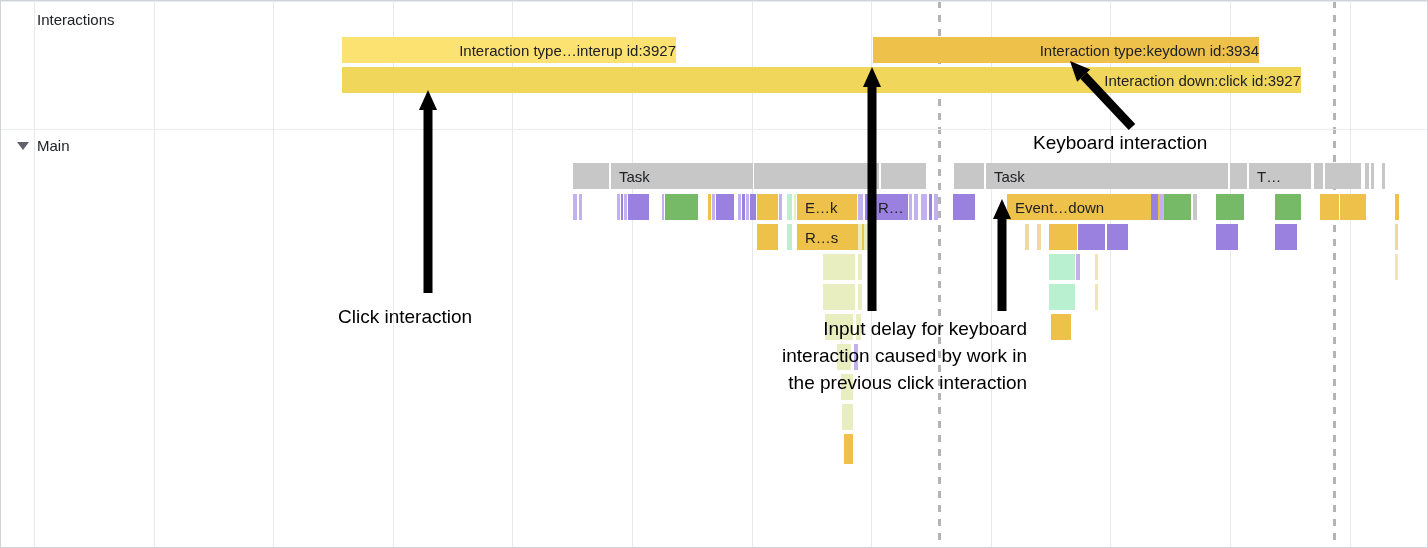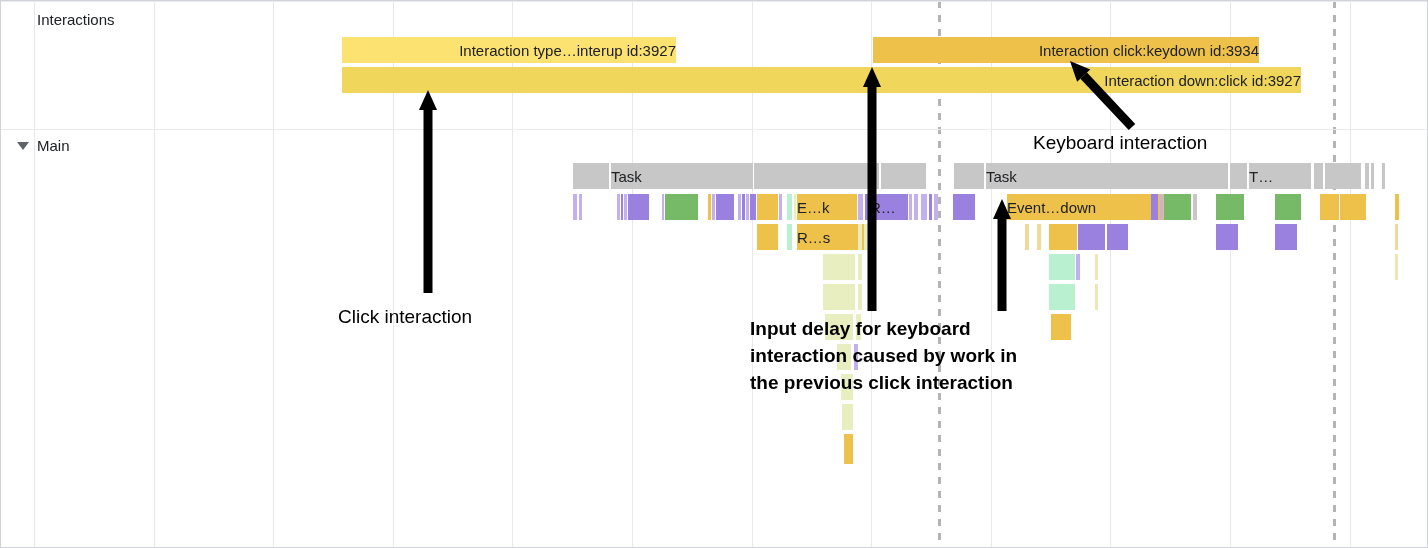--- a/index.html
+++ b/index.html
@@ -19,21 +19,21 @@
        border-right:6px solid transparent;border-top:8px solid #5f6368;}
 
   
   .ibar{position:absolute;height:26px;box-sizing:border-box;
         display:flex;align-items:center;overflow:hidden;justify-content:flex-end;}
   .ibar span{font-size:15px;color:#202124;padding-left:10px;white-space:nowrap;}
 
   
   .frame{position:absolute;box-sizing:border-box;overflow:hidden;
          display:flex;align-items:center;}
-  .frame .lbl{font-size:15px;color:#202124;white-space:nowrap;}
+  .frame .lbl{font-size:15px;color:#202124;padding-left:8px;white-space:nowrap;}
   .taskbar .lbl{font-size:15px;color:#202124;}
 
   
   .anno{position:absolute;font-size:19px;color:#000;white-space:pre;line-height:27px;}
 </style>
 </head>
 <body>
 
 <div id="root">
 
@@ -66,21 +66,21 @@
   <div class="track-label" style="left:36px;top:136px">Main</div>
 
   <div id="interactions-layer">
       <div class="ibar" style="left: 341px; top: 36px; width: 334px; background: rgb(252, 226, 113);">
         <span>Interaction type…interup id:3927</span>
       </div>
       <div class="ibar" style="left: 341px; top: 66px; width: 959px; background: rgb(240, 215, 92);">
         <span>Interaction down:click id:3927</span>
       </div>
       <div class="ibar" style="left: 872px; top: 36px; width: 386px; background: rgb(238, 194, 74);">
-        <span>Interaction click:keydown id:3934</span>
+        <span>Interaction type:keydown id:3934</span>
       </div>
     </div>
 
   <div id="main-layer">
       <div class="frame taskbar" style="left: 572px; top: 162px; width: 36px; height: 26px; background: rgb(199, 199, 199);"></div>
       <div class="frame taskbar" style="left: 610px; top: 162px; width: 142px; height: 26px; background: rgb(199, 199, 199);">
         <span class="lbl">Task</span>
       </div>
       <div class="frame taskbar" style="left: 753px; top: 162px; width: 125px; height: 26px; background: rgb(199, 199, 199);"></div>
       <div class="frame taskbar" style="left: 880px; top: 162px; width: 45px; height: 26px; background: rgb(199, 199, 199);"></div>
@@ -183,18 +183,18 @@
       <line x1="1131" y1="126" x2="1082.693509233281" y2="74.57696144187975" stroke="#000000" stroke-width="9"></line>
       <polygon points="1069,60 1089.253141882127,68.4148822869033 1076.133876584435,80.73904059685619" fill="#000000"></polygon>
       <line x1="871" y1="310" x2="871" y2="86" stroke="#000000" stroke-width="9"></line>
       <polygon points="871,66 880,86 862,86" fill="#000000"></polygon>
       <line x1="1001" y1="310" x2="1001" y2="218" stroke="#000000" stroke-width="9"></line>
       <polygon points="1001,198 1010,218 992,218" fill="#000000"></polygon>
     </svg>
   <div id="anno-layer">
       <div class="anno" style="left: 337px; top: 302px; color: rgb(0, 0, 0); text-align: center;">Click interaction</div>
       <div class="anno" style="left: 1032px; top: 128px; color: rgb(0, 0, 0); text-align: center;">Keyboard interaction</div>
-      <div class="anno" style="left: 749px; top: 314px; color: rgb(0, 0, 0); text-align: left; font-weight: bold;">Input delay for keyboard
+      <div class="anno" style="left: 781px; top: 314px; color: rgb(0, 0, 0); text-align: right;">Input delay for keyboard
 interaction caused by work in
 the previous click interaction</div>
     </div>
 
 </div>
 
 </body></html>

